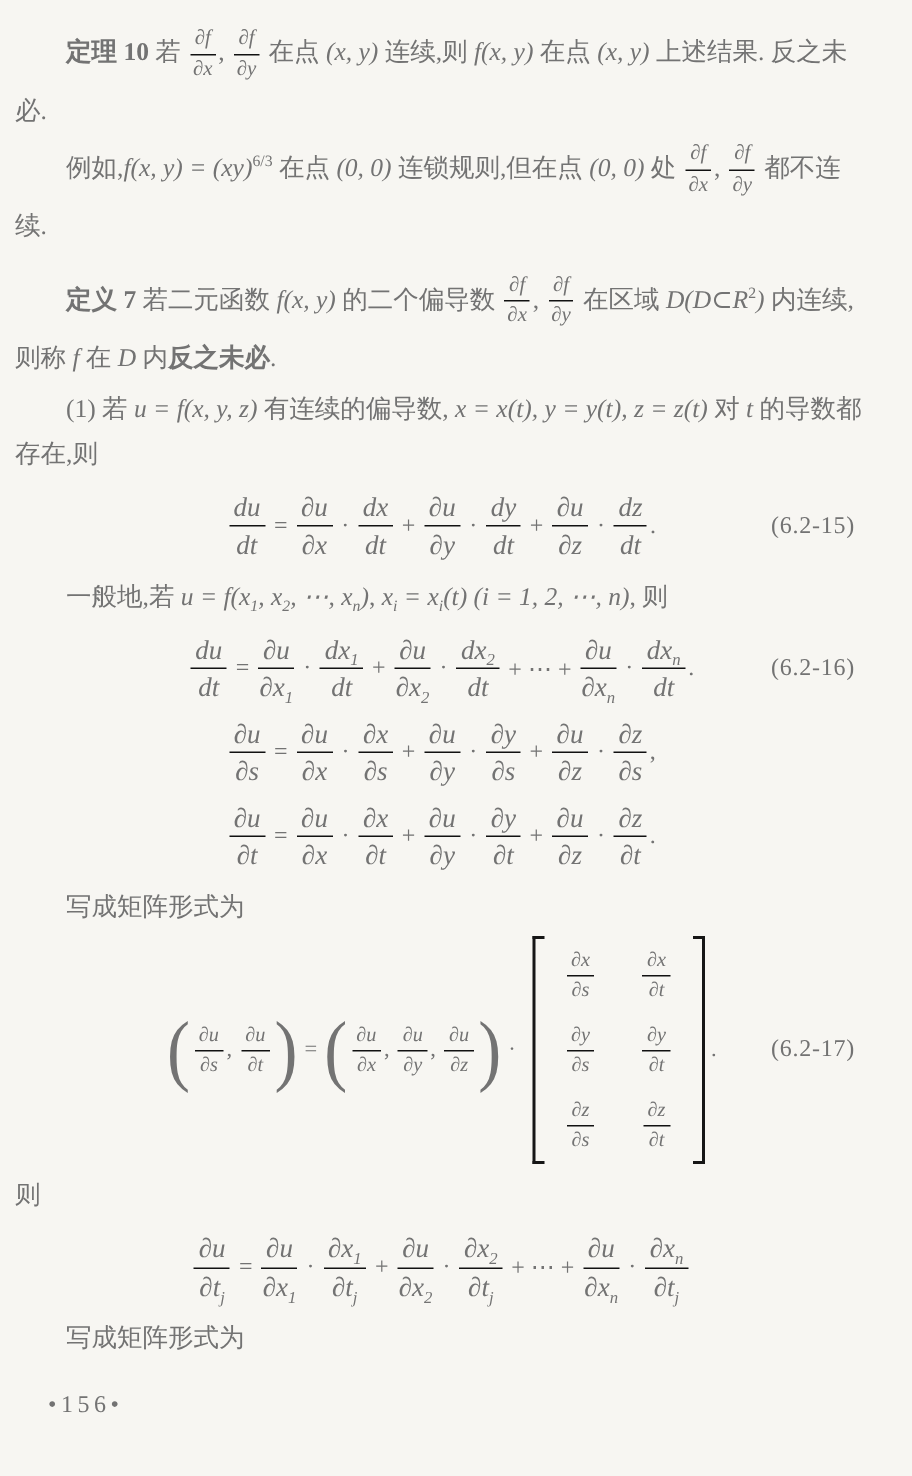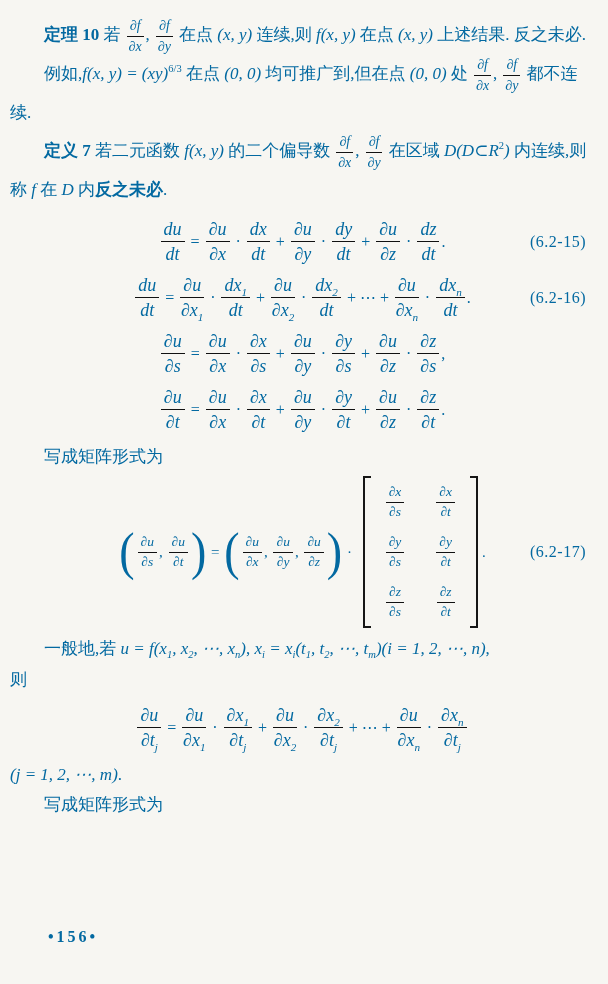--- a/index.html
+++ b/index.html
@@ -6,29 +6,29 @@
   body {
     width:608px; height:984px;
     background:#f7f6f2;
     overflow:hidden;
     font-family:"Liberation Serif","DejaVu Serif",serif;
   }
   .page {
     position:relative;
     box-sizing:border-box;
     width:608px; height:728px;
-    padding:10px 14px 0 10px;
-    color:#0369a1;
+    padding:10px 30px 0 10px;
+    color:#737373;
     font-size:17px;
   }
   .para { margin:0; line-height:1.8; text-align:left; }
   .para.hasfrac { line-height:2.25; }
   .indent { text-indent:2em; }
   .mt6 { margin-top:6px; }
-  .mt10 { }
+  .mt10 { margin-top:10px; }
   .b { font-weight:bold; }
   .i { font-style:italic;text-align:center; }
   sub { font-size:0.62em; line-height:0; }
   sup { font-size:0.62em; line-height:0; }
 
   .frac {
     display:inline-flex; flex-direction:column; align-items:center;
     vertical-align:middle;
     font-style:italic;
     font-size:0.82em;
@@ -68,54 +68,55 @@
   .br-l { border:2px solid #161616; border-right:none; }
   .br-r { border:2px solid #161616; border-left:none; }
   .mbody {
     display:grid; grid-template-columns:auto auto;
     column-gap:28px; row-gap:13px;
     padding:8px 13px;
     justify-items:center; align-items:center;
   }
   .footer {
     position:absolute; left:32px; top:928px;
-    font-weight:bold; font-size:16px; letter-spacing:3px;margin-left:16px;
+    font-weight:normal; font-size:16px; letter-spacing:3px;
   }
 </style>
 </head>
 <body>
 
 <div class="page">
 
   <p class="para hasfrac indent mt6"><span class="b">定理 10</span><span class="t">  若 </span><span class="frac">
         <span class="num">∂f</span>
         <span class="den">∂x</span>
       </span><span class="t">, </span><span class="frac">
         <span class="num">∂f</span>
         <span class="den">∂y</span>
       </span><span class="t"> 在点 </span><span class="i">(x, y)</span><span class="t"> 连续,则 </span><span class="i">f(x, y)</span><span class="t"> 在点 </span><span class="i">(x, y)</span><span class="t"> 上述结果. 反之未必.</span></p>
 
-  <p class="para hasfrac indent"><span class="t">例如,</span><span class="i">f(x, y) = (xy)</span><sup>6/3</sup><span class="t"> 在点 </span><span class="i">(0, 0)</span><span class="t"> 均可推广到,但在点 </span><span class="i">(0, 0)</span><span class="t"> 处 </span><span class="frac">
+  <p class="para hasfrac indent"><span class="t">例如,</span><span class="i">f(x, y) = (xy)</span><sup>6/3</sup><span class="t"> 在点 </span><span class="i">(0, 0)</span><span class="t"> 连锁规则,但在点 </span><span class="i">(0, 0)</span><span class="t"> 处 </span><span class="frac">
         <span class="num">∂f</span>
         <span class="den">∂x</span>
       </span><span class="t">, </span><span class="frac">
         <span class="num">∂f</span>
         <span class="den">∂y</span>
       </span><span class="t"> 都不连续.</span></p>
 
   <p class="para hasfrac indent mt10"><span class="b">定义 7</span><span class="t">  若二元函数 </span><span class="i">f(x, y)</span><span class="t"> 的二个偏导数 </span><span class="frac">
         <span class="num">∂f</span>
         <span class="den">∂x</span>
       </span><span class="t">, </span><span class="frac">
         <span class="num">∂f</span>
         <span class="den">∂y</span>
       </span><span class="t"> 在区域 </span><span class="i">D(D⊂R</span><sup>2</sup><span class="i">)</span><span class="t"> 内连续,则称 </span><span class="i">f</span><span class="t"> 在 </span><span class="i">D</span><span class="t"> 内</span><span class="b">反之未必</span><span class="t">.</span></p>
 
 
 
+  <p class="para indent"><span class="t">(1) 若 </span><span class="i">u = f(x, y, z)</span><span class="t"> 有连续的偏导数, </span><span class="i">x = x(t), y = y(t), z = z(t)</span><span class="t"> 对 </span><span class="i">t</span><span class="t"> 的导数都存在,则</span></p>
 
   <div class="eq">
     <span class="eqbody">
         <span class="frac">
           <span class="num">du</span>
           <span class="den">dt</span>
         </span>
         <span class="t"> = </span>
         <span class="frac">
           <span class="num">∂u</span>
@@ -144,20 +145,21 @@
         <span class="t"> · </span>
         <span class="frac">
           <span class="num">dz</span>
           <span class="den">dt</span>
         </span>
         <span class="t">.</span>
       </span>
     <span class="eqnum">(6.2-15)</span>
   </div>
 
+  <p class="para indent"><span class="t">一般地,若 </span><span class="i">u = f(x<sub>1</sub>, x<sub>2</sub>, ⋯, x<sub>n</sub>)</span><span class="t">, </span><span class="i">x<sub>i</sub> = x<sub>i</sub>(t) (i = 1, 2, ⋯, n)</span><span class="t">, 则</span></p>
 
   <div class="eq">
     <span class="eqbody">
         <span class="frac">
           <span class="num">du</span>
           <span class="den">dt</span>
         </span>
         <span class="t"> = </span>
         <span class="frac">
           <span class="num">∂u</span>
@@ -335,21 +337,20 @@
               <span class="den">∂t</span>
             </span>
           </span>
           <span class="br br-r"></span>
         </span>
         <span class="t">.</span>
       </span>
     <span class="eqnum">(6.2-17)</span>
   </div>
 
-  <p class="para indent"><span class="t">一般地,若 </span><span class="i">u = f(x<sub>1</sub>, x<sub>2</sub>, ⋯, x<sub>n</sub>)</span><span class="t">, </span><span class="i">x<sub>i</sub> = x<sub>i</sub>(t<sub>1</sub>, t<sub>2</sub>, ⋯, t<sub>m</sub>)(i = 1, 2, ⋯, n)</span><span class="t">,</span></p>
 
   <p class="para"><span class="t">则</span></p>
 
   <div class="eq">
     <span class="eqbody">
         <span class="frac">
           <span class="num">∂u</span>
           <span class="den">∂t<sub>j</sub></span>
         </span>
         <span class="t"> = </span>
@@ -378,19 +379,18 @@
           <span class="den">∂x<sub>n</sub></span>
         </span>
         <span class="t"> · </span>
         <span class="frac">
           <span class="num">∂x<sub>n</sub></span>
           <span class="den">∂t<sub>j</sub></span>
         </span>
       </span>
   </div>
 
-  <p class="para"><span class="i">(j = 1, 2, ⋯, m)</span><span class="t">.</span></p>
 
   <p class="para indent"><span class="t">写成矩阵形式为</span></p>
 
   <div class="footer">•156•</div>
 
 </div>
 
 </body></html>

